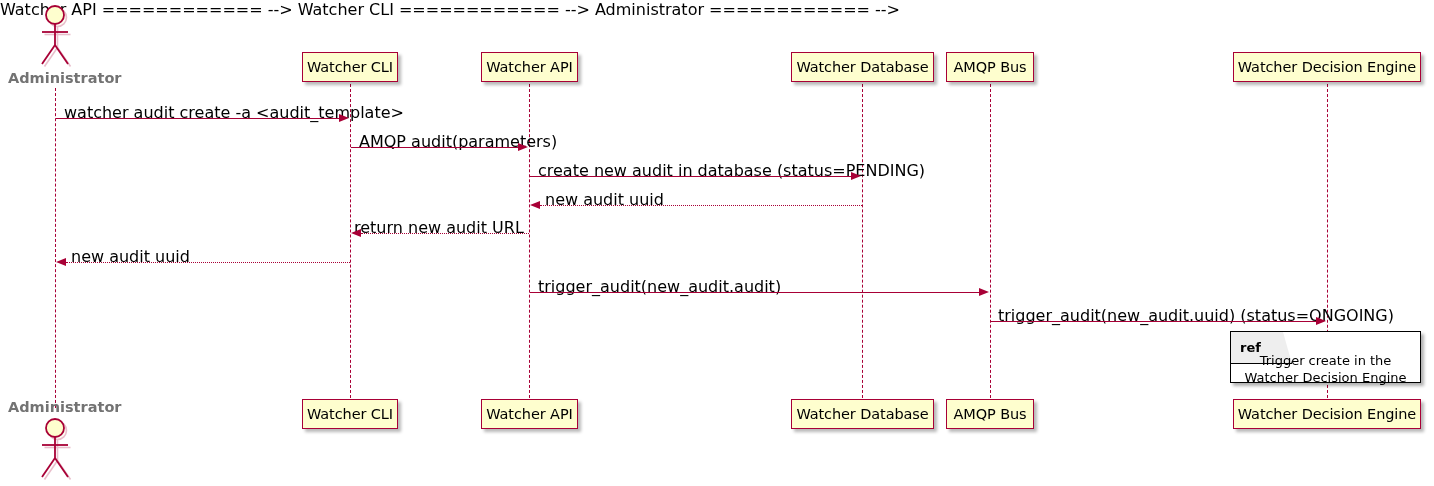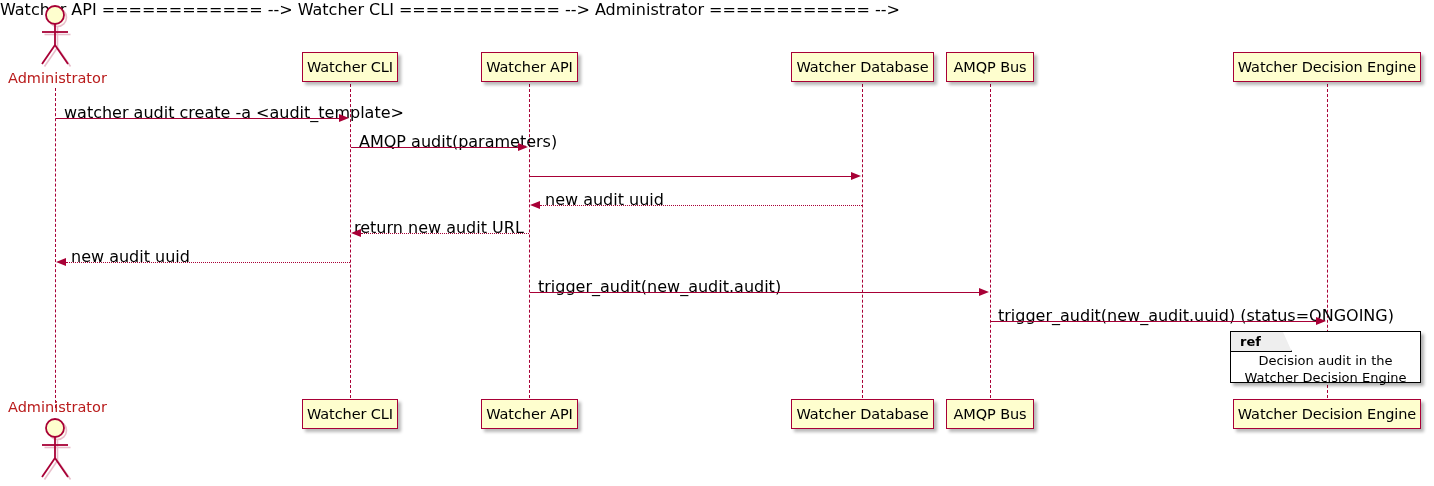--- a/index.html
+++ b/index.html
@@ -20,23 +20,24 @@
     white-space:nowrap;
     letter-spacing:-0.1px;
   }
 
   
   .actor{position:absolute;}
   .actor svg{display:block;}
   .actor-label{
     position:absolute;
     font-size:14.5px;
-    color:#b91c1c;
+    color:#737373;
     white-space:nowrap;
     line-height:1;
+    font-weight:bold;
   }
 
   
   .lifeline{
     position:absolute;
     width:0;
     border-left:1.5px dashed #A80036;
   }
 
   
@@ -69,21 +70,21 @@
   .ref-box{
     position:absolute;
     background:#FFFFFF;
     border:1.5px solid #000000;
     box-shadow:3px 3px 3px rgba(0,0,0,0.30);
     box-sizing:border-box;
   }
   .ref-tab{
     position:absolute;
     left:0;top:0;
-    height:20px;
+    height:32px;
     background:#EEEEEE;
     border-right:1.5px solid #000000;
     border-bottom:1.5px solid #000000;
     box-sizing:border-box;
     font-size:13px;
     font-weight:bold;
     color:#000000;
     display:flex;align-items:center;
     padding:0 8px 0 9px;
     
@@ -155,20 +156,21 @@
   <div class="msg-label" style="left:64px;top:105px;">watcher audit create -a &lt;audit_template&gt;</div>
   <div class="msg-line" style="left:56px;top:118px;width:284px;"></div>
   <div class="arrow right" style="left:339px;top:113.5px;"></div>
 
   
   <div class="msg-label" style="left:359px;top:134px;">AMQP audit(parameters)</div>
   <div class="msg-line" style="left:351px;top:147px;width:168px;"></div>
   <div class="arrow right" style="left:518px;top:142.5px;"></div>
 
   
+  <div class="msg-label" style="left:538px;top:163px;">create new audit in database (status=PENDING)</div>
   <div class="msg-line" style="left:530px;top:176px;width:322px;"></div>
   <div class="arrow right" style="left:851px;top:171.5px;"></div>
 
    Watcher API ============ --&gt;
   <div class="msg-label" style="left:545px;top:192px;">new audit uuid</div>
   <div class="msg-line dotted" style="left:540px;top:205px;width:322px;"></div>
   <div class="arrow left" style="left:530px;top:200.5px;"></div>
 
    Watcher CLI ============ --&gt;
   <div class="msg-label" style="left:354px;top:220px;">return new audit URL</div>
@@ -189,21 +191,21 @@
   <div class="msg-label" style="left:998px;top:308px;">trigger_audit(new_audit.uuid) (status=ONGOING)</div>
   <div class="msg-line" style="left:991px;top:321px;width:326px;"></div>
   <div class="arrow right" style="left:1316px;top:316.5px;"></div>
 
   
   <div class="ref-box" style="left:1230px;top:331px;width:191px;height:52px;">
     <div class="ref-tab" style="width:61px;">
       <span>ref</span>
     </div>
     <div class="ref-body">
-      <div>Decision audit in the</div>
+      <div>Trigger create in the</div>
       <div>Watcher Decision Engine</div>
     </div>
   </div>
 
   
   <div class="actor-label" style="left:8px;top:400px;">Administrator</div>
   <div class="actor" style="left:31px;top:416px;">
     <svg width="50" height="66" viewBox="0 0 50 64">
       <g stroke="#A80036" stroke-width="1.6" fill="none" opacity="0.25" transform="translate(2.5,2.5)">
         <circle cx="24" cy="11" r="9" fill="#FEFECE"></circle>

